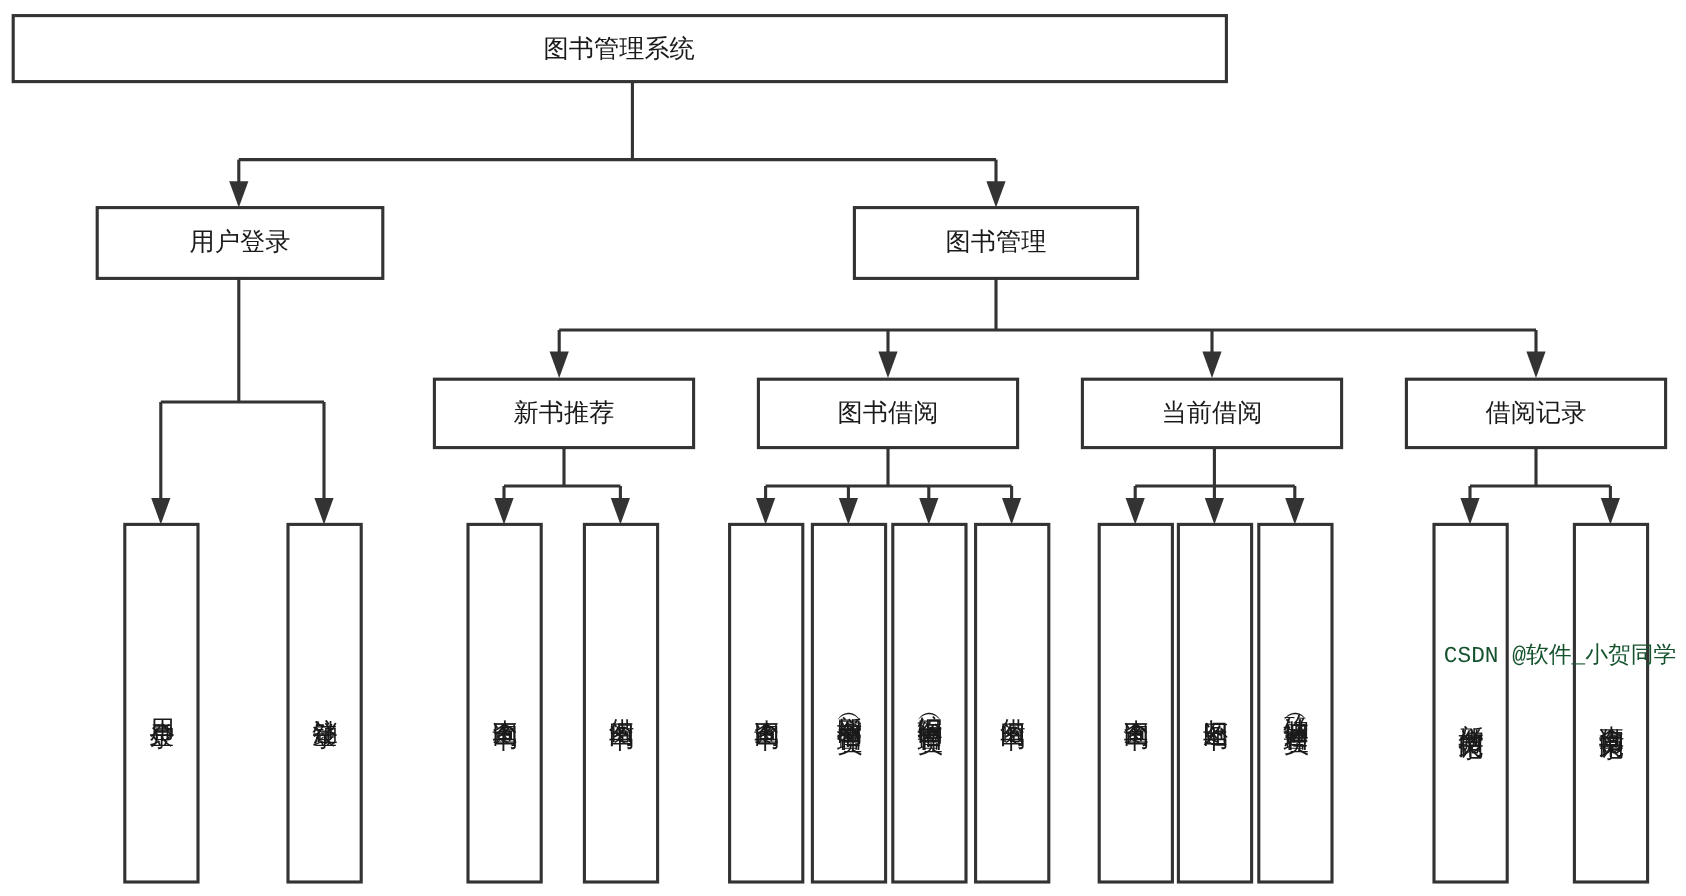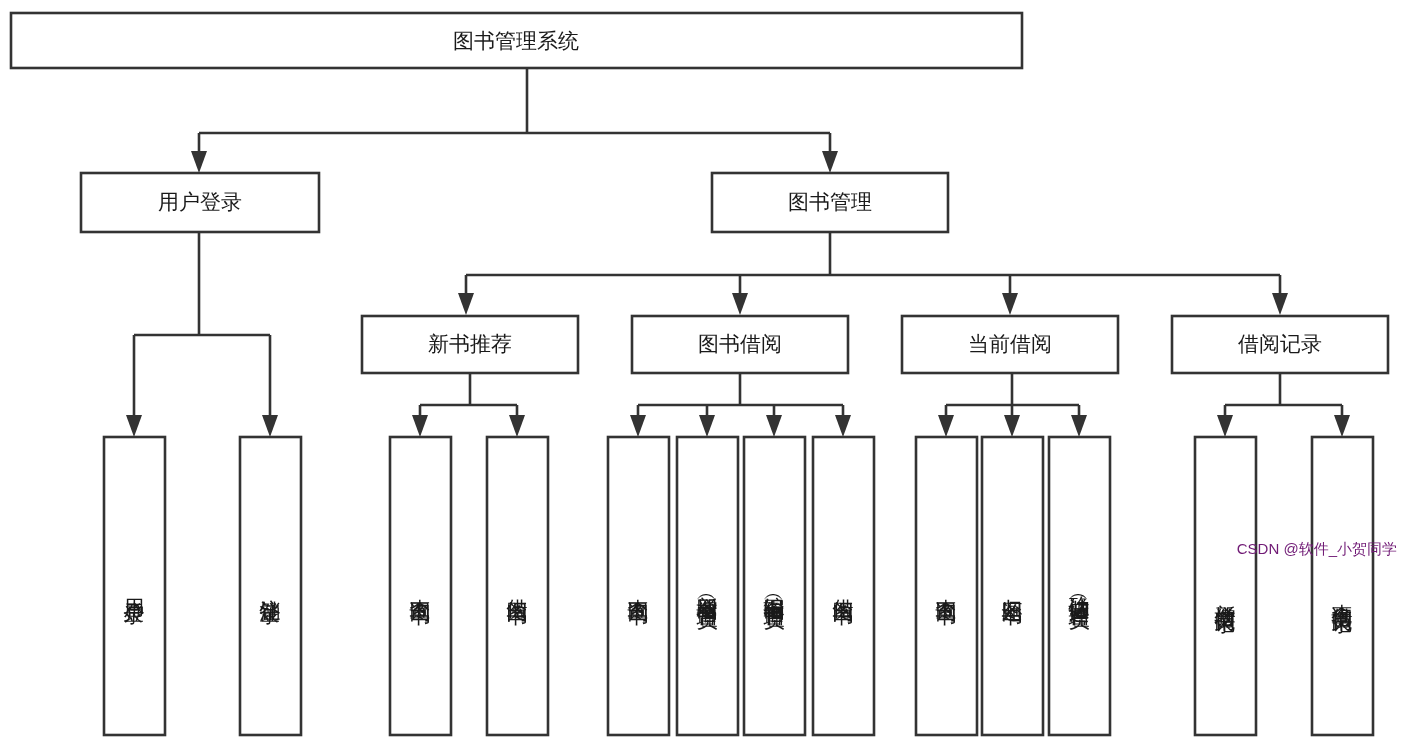--- a/index.html
+++ b/index.html
@@ -68,23 +68,23 @@
     position: absolute;
     display: flex;
     align-items: center;
     justify-content: center;
     box-sizing: border-box;
   }
   #watermark {
     position: absolute;
     right: 8px;
     bottom: 6px;
-    font-family: Liberation Sans, sans-serif;
-    font-size: 15px;
-    color: #701a75;
+    font-family: Liberation Mono, monospace;
+    font-size: 19px;
+    color: #14532d;
     white-space: nowrap;
     user-select: none;
   }
 </style>
 </head>
 <body>
 
 <div id="diagram-root">
 
   <svg id="flow" viewBox="0 0 1405 747">

